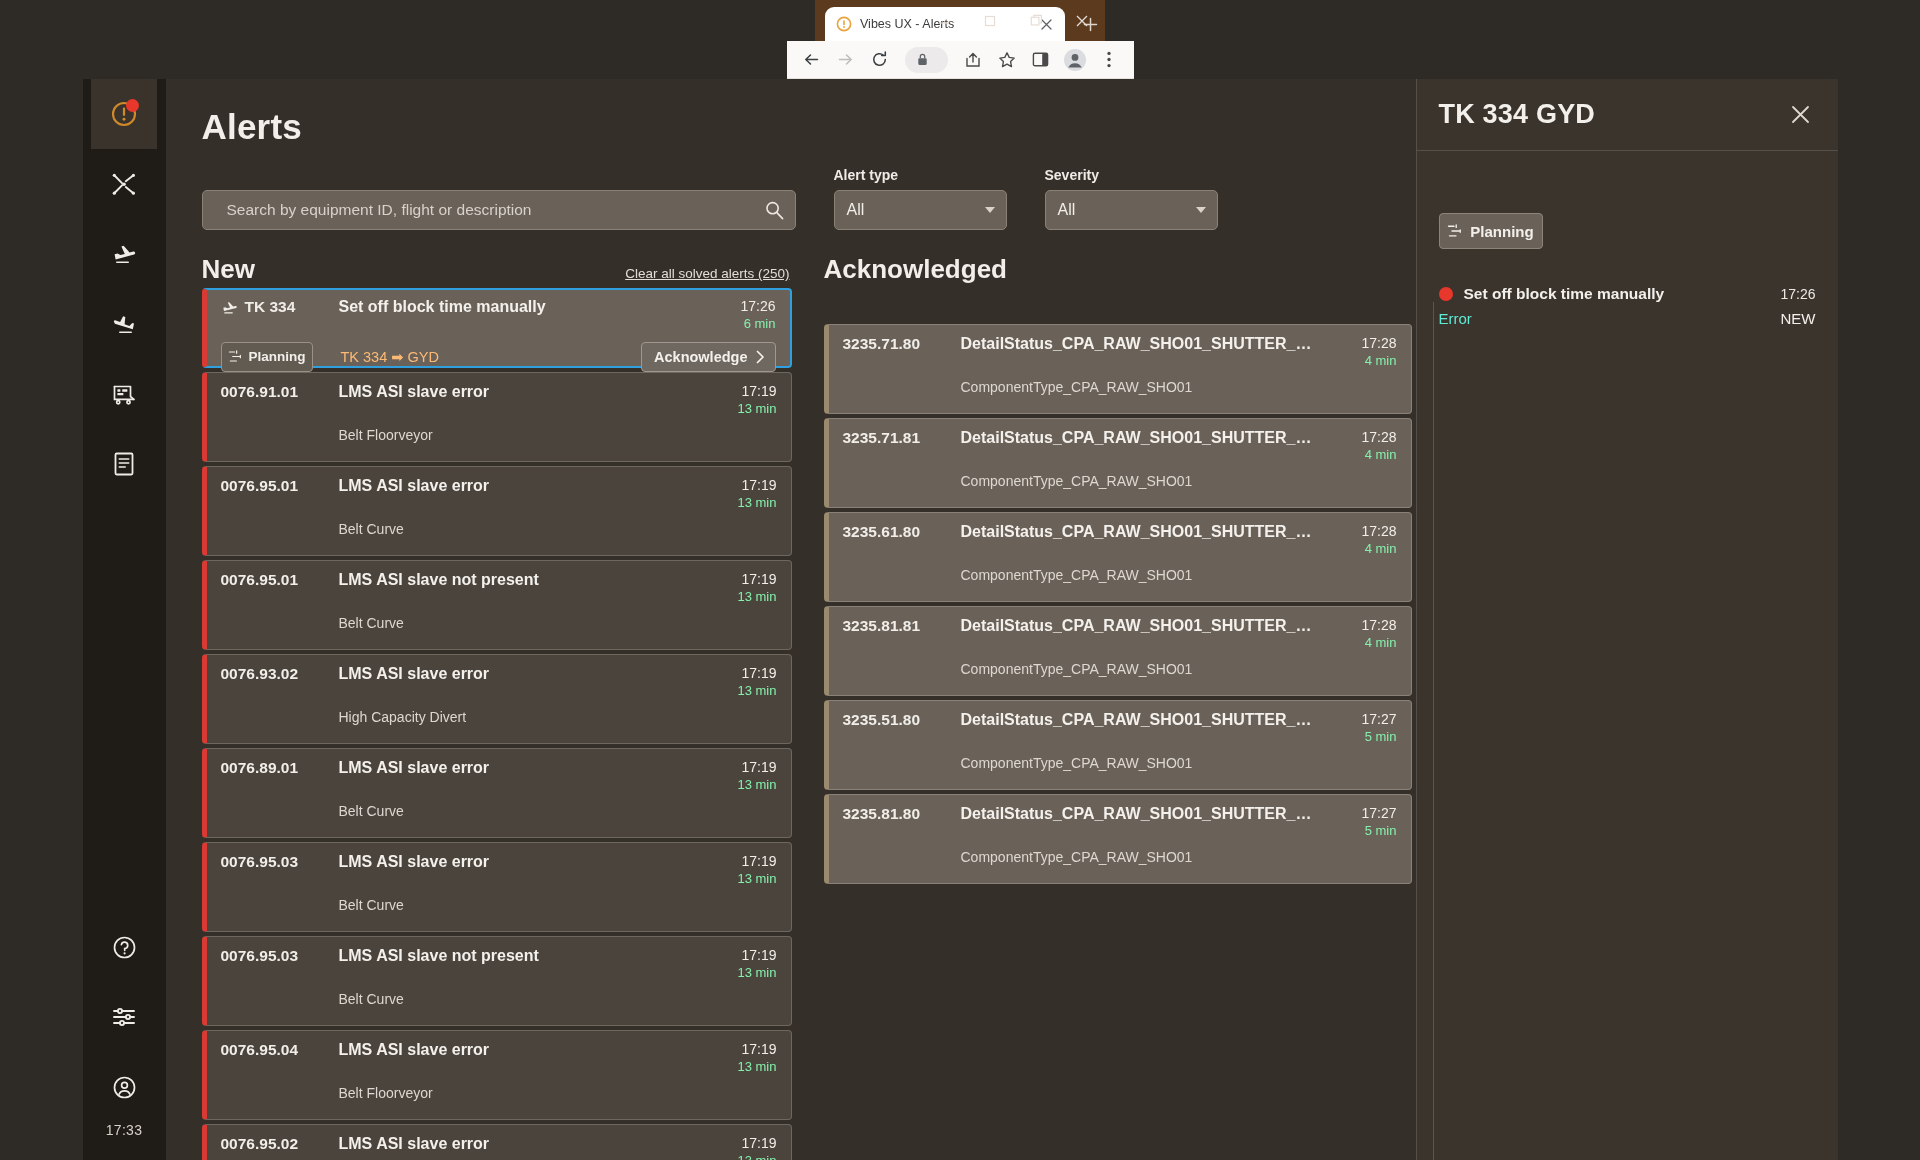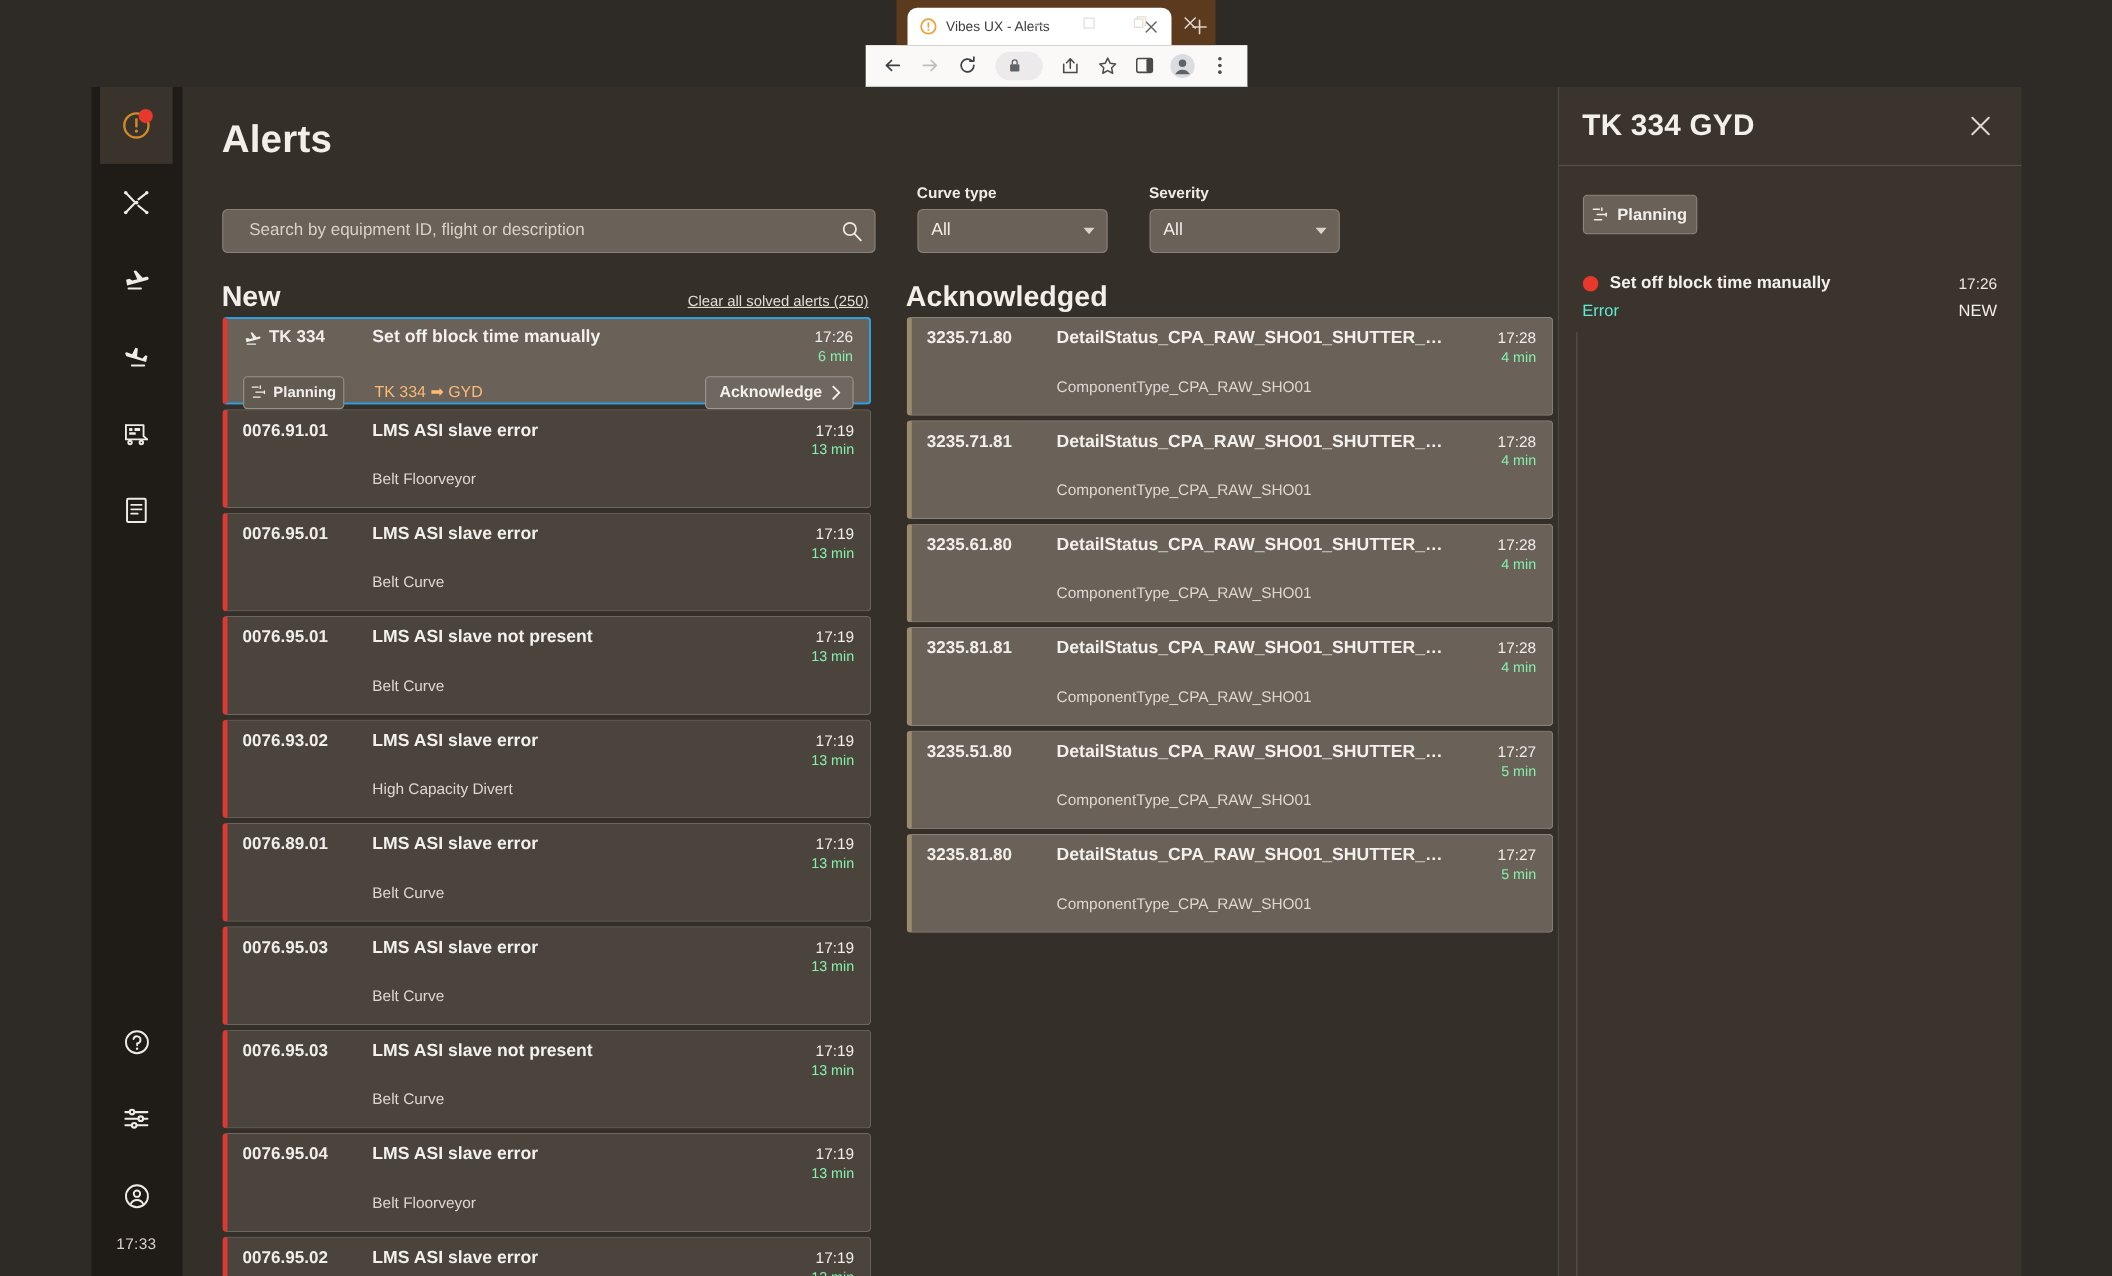--- a/index.html
+++ b/index.html
@@ -111,21 +111,21 @@
   .select-value { font-size: 16px; color: #f1eee9; }
   .select-caret {
     position: absolute; right: 11px; width: 0; height: 0;
     border-left: 5px solid transparent; border-right: 5px solid transparent;
     border-top: 6px solid #d9d3cb;
   }
 
   .columns { flex: 1; display: flex; padding-left: 36px; min-height: 0; position: relative; }
   .col { display: flex; flex-direction: column; min-height: 0; }
   .col-new { width: 594px; flex: none; }
-  .col-ack { width: 592px; flex: none; margin-left: 28px; }
+  .col-ack { width: 592px; flex: none; margin-left: 28px; gap: 36px; }
   .col-head {
     display: flex; align-items: baseline; justify-content: space-between;
     padding: 24px 6px 10px 0; height: 58px;
   }
   .col-title { font-size: 26px; font-weight: bold; color: #f2efeb; }
   .clear-link {
     font-size: 13.5px; color: #e2ddd6; text-decoration: underline; cursor: pointer;
   }
   .col-list { flex: 1; overflow: hidden; display: flex; flex-direction: column; gap: 4px; padding-right: 4px; }
 
@@ -170,21 +170,21 @@
   }
   .sel-sub { margin-left: 28px; font-size: 14.5px; color: #fdba74; }
 
   .col-divider {
     position: absolute; left: 1267px; top: 72px; bottom: 0; width: 1px; background: #5d564e;
   }
 
   
   .detail {
     width: 422px; flex: none; background: #3a342d;
-    border-left: 1px solid #56504a; display: flex; flex-direction: column;
+    border-left: 1px solid #56504a; display: flex; flex-direction: column; gap: 36px;
   }
   .detail-head {
     height: 72px; display: flex; align-items: center; padding: 0 22px 0 22px;
     border-bottom: 1px solid #56504a;
   }
   .detail-title { font-size: 27px; font-weight: bold; color: #f3f0ec; flex: 1; letter-spacing: .2px; }
   .detail-close { width: 30px; height: 30px; display:flex; align-items:center; justify-content:center; cursor:pointer; }
   .detail-body { padding: 26px 22px 0 22px; }
   .detail-chip {
     width: 104px; height: 36px; border: 1px solid #8d857a; border-radius: 4px;
@@ -429,21 +429,21 @@
           <input class="search-input" placeholder="Search by equipment ID, flight or description" style="">
           <span class="search-icon-btn">
             <svg width="21" height="21" viewBox="0 0 21 21" fill="none" stroke="#ece8e2" stroke-width="1.6">
               <circle cx="8.6" cy="8.2" r="5.6"></circle>
                 <path d="M12.9 12.6 L18.6 18.6" stroke-linecap="round"></path>
             </svg>
           </span>
         </div>
 
         <div class="filter">
-          <span class="filter-label">Curve type</span>
+          <span class="filter-label">Alert type</span>
           <div class="select-box">
             <span class="select-value">All</span>
             <span class="select-caret"></span>
           </div>
         </div>
 
         <div class="filter">
           <span class="filter-label">Severity</span>
           <div class="select-box">
             <span class="select-value">All</span>

